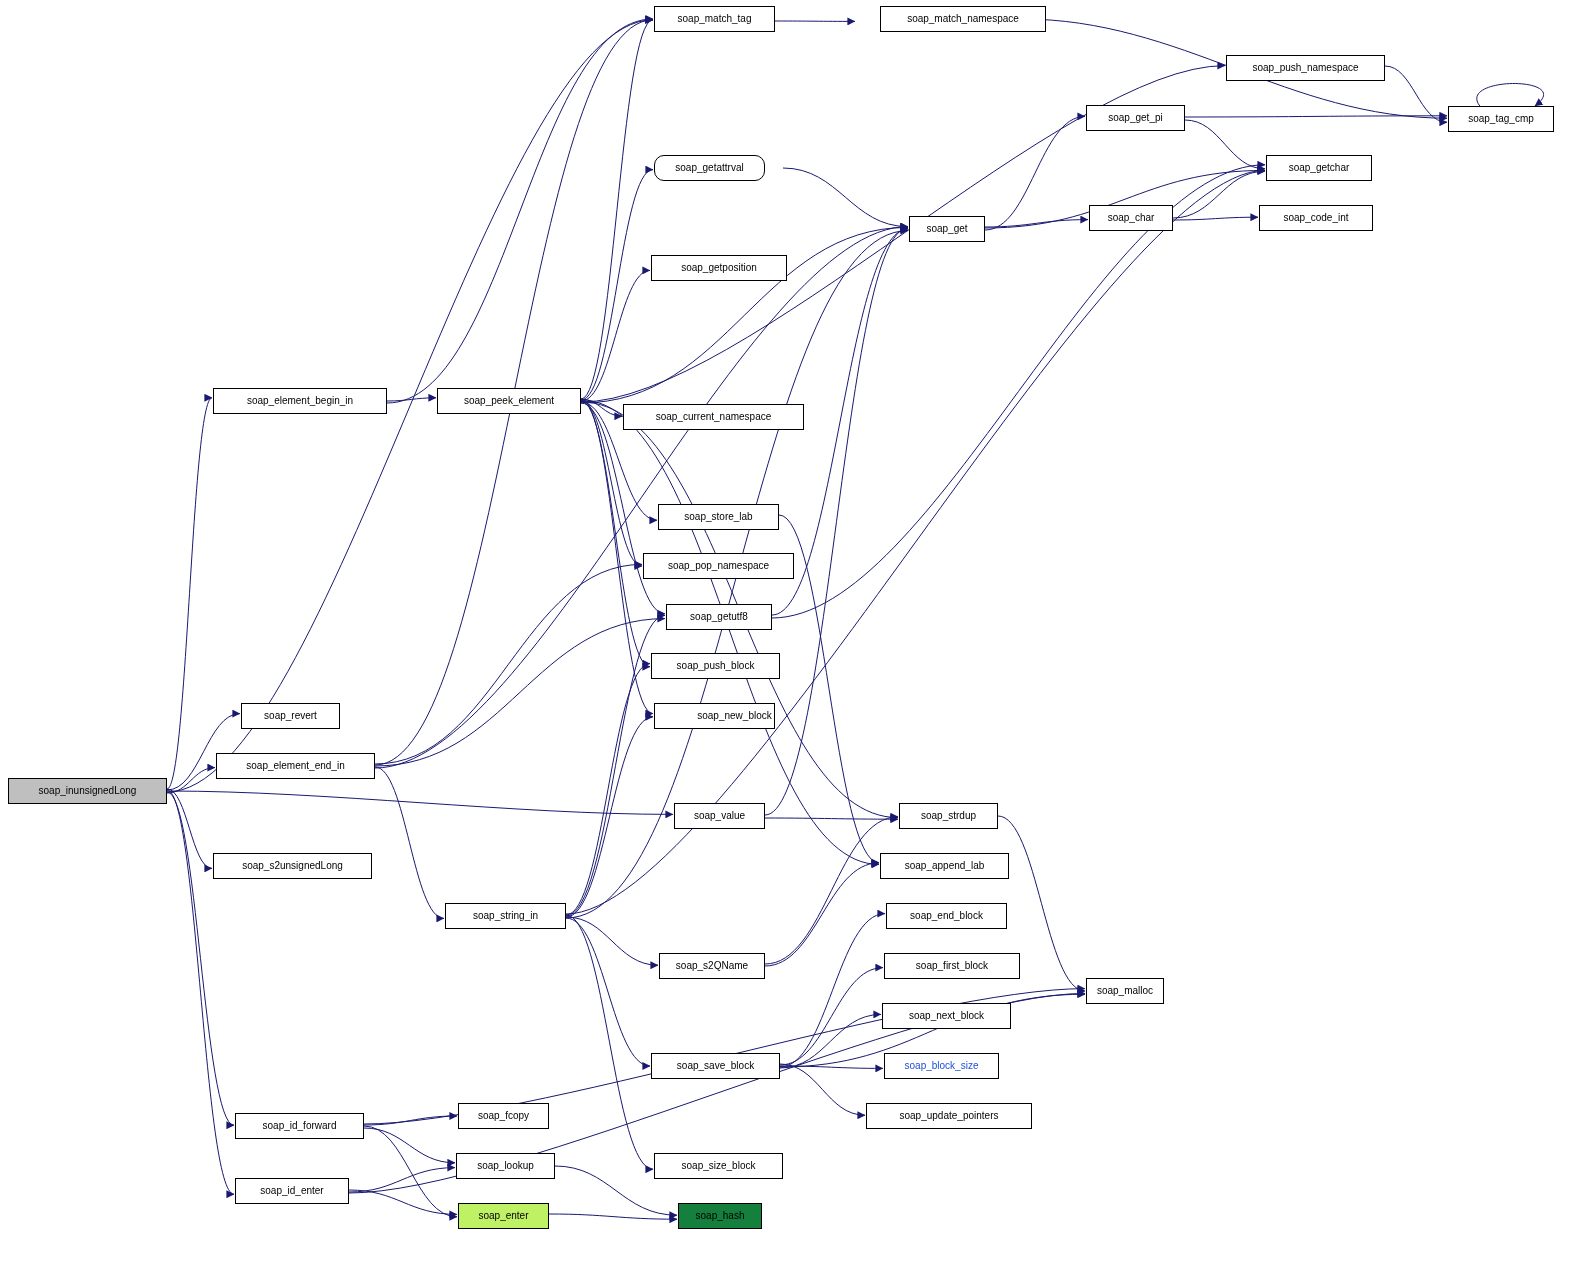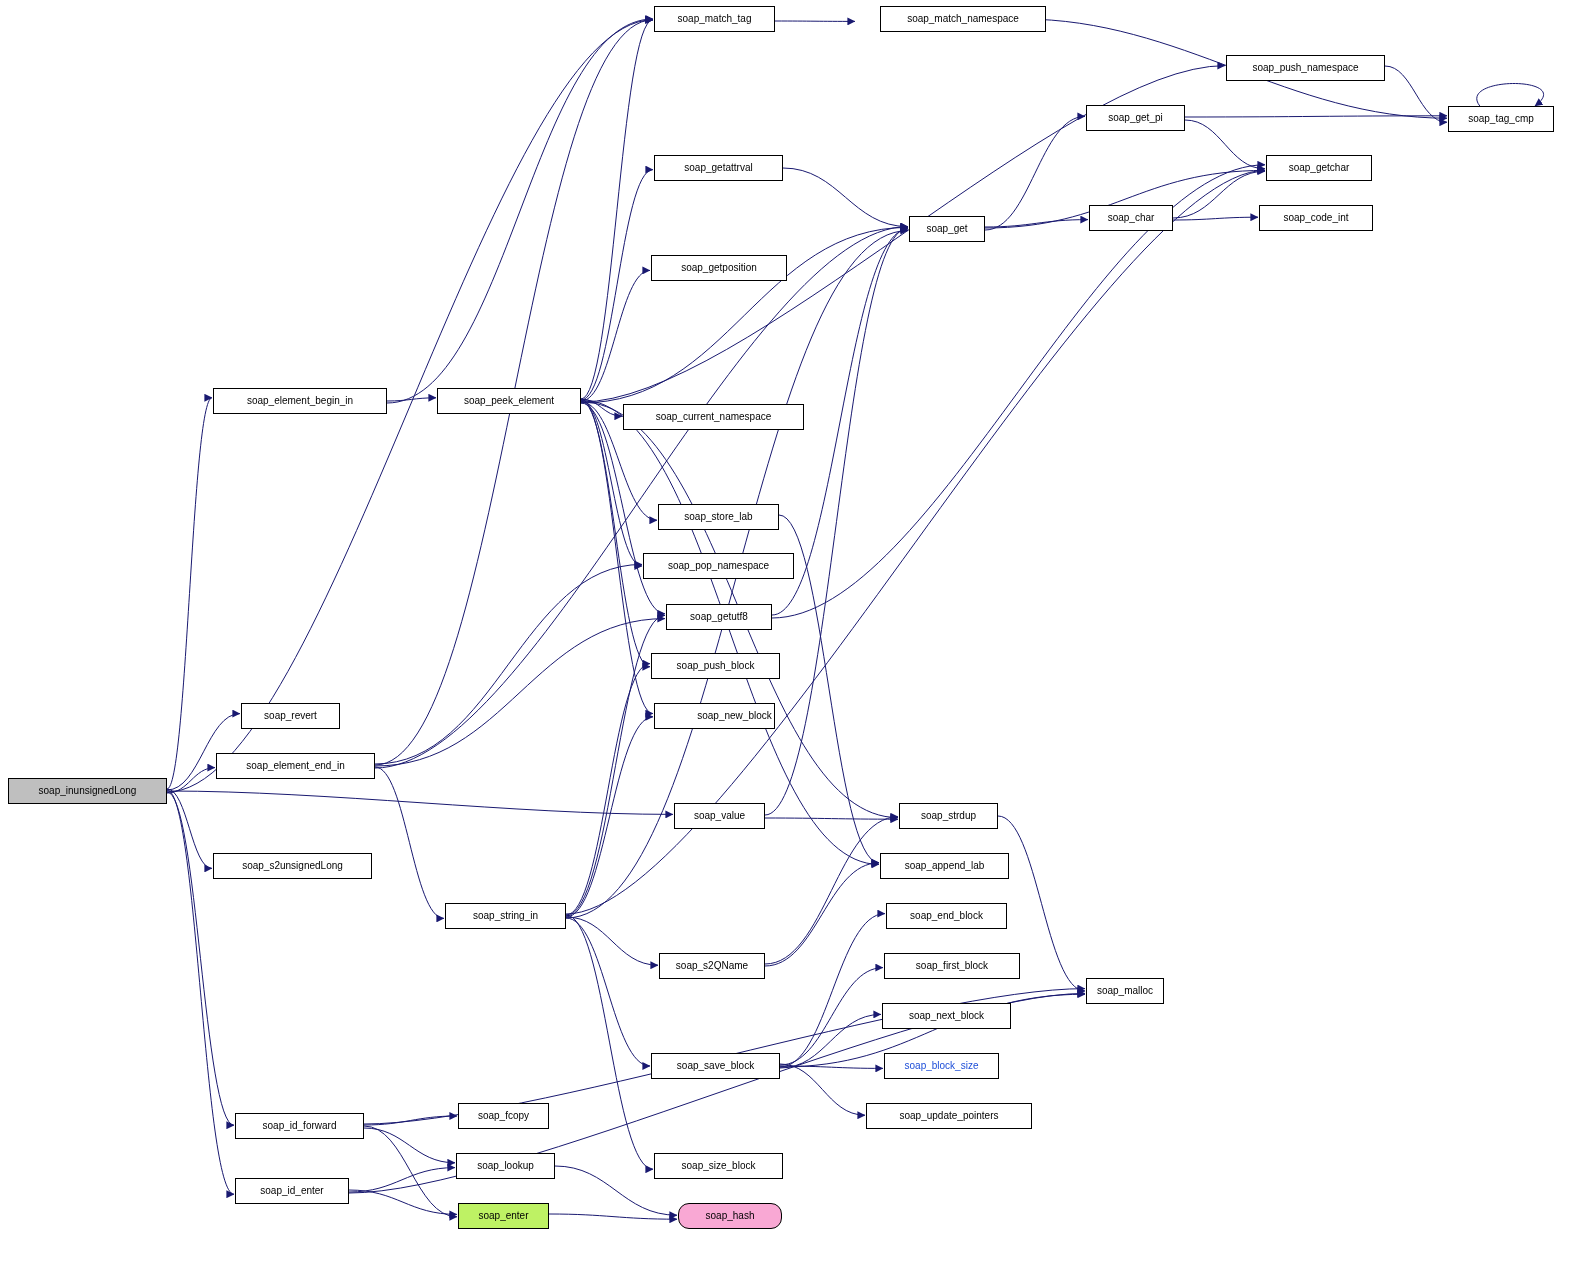--- a/index.html
+++ b/index.html
@@ -112,21 +112,21 @@
     </svg>
 <div class="node" style="left: 8px; top: 778px; width: 159px; border-color: rgb(0, 0, 0); color: rgb(0, 0, 0); background: rgb(191, 191, 191);">soap_inunsignedLong</div>
     <div class="node" style="left: 213px; top: 388px; width: 174px; border-color: rgb(0, 0, 0); color: rgb(0, 0, 0); background: rgb(255, 255, 255);">soap_element_begin_in</div>
     <div class="node" style="left: 437px; top: 388px; width: 144px; border-color: rgb(0, 0, 0); color: rgb(0, 0, 0); background: rgb(255, 255, 255);">soap_peek_element</div>
     <div class="node" style="left: 654px; top: 6px; width: 121px; border-color: rgb(0, 0, 0); color: rgb(0, 0, 0); background: rgb(255, 255, 255);">soap_match_tag</div>
     <div class="node" style="left: 856px; top: 6px; width: 166px; border-color: rgb(0, 0, 0); color: rgb(0, 0, 0); background: rgb(255, 255, 255); margin-left: 24px;">soap_match_namespace</div>
     <div class="node" style="left: 1226px; top: 55px; width: 159px; border-color: rgb(0, 0, 0); color: rgb(0, 0, 0); background: rgb(255, 255, 255);">soap_push_namespace</div>
     <div class="node" style="left: 1448px; top: 106px; width: 106px; border-color: rgb(0, 0, 0); color: rgb(0, 0, 0); background: rgb(255, 255, 255);">soap_tag_cmp</div>
     <div class="node" style="left: 1086px; top: 105px; width: 99px; border-color: rgb(0, 0, 0); color: rgb(0, 0, 0); background: rgb(255, 255, 255);">soap_get_pi</div>
     <div class="node" style="left: 1266px; top: 155px; width: 106px; border-color: rgb(0, 0, 0); color: rgb(0, 0, 0); background: rgb(255, 255, 255);">soap_getchar</div>
-    <div class="node" style="left: 654px; top: 155px; width: 129px; border-color: rgb(0, 0, 0); color: rgb(0, 0, 0); background: rgb(255, 255, 255);">soap_getattrval</div>
+    <div class="node" style="left: 654px; top: 155px; width: 111px; border-color: rgb(0, 0, 0); color: rgb(0, 0, 0); background: rgb(255, 255, 255); border-radius: 10px;">soap_getattrval</div>
     <div class="node" style="left: 909px; top: 216px; width: 76px; border-color: rgb(0, 0, 0); color: rgb(0, 0, 0); background: rgb(255, 255, 255);">soap_get</div>
     <div class="node" style="left: 1089px; top: 205px; width: 84px; border-color: rgb(0, 0, 0); color: rgb(0, 0, 0); background: rgb(255, 255, 255);">soap_char</div>
     <div class="node" style="left: 1259px; top: 205px; width: 114px; border-color: rgb(0, 0, 0); color: rgb(0, 0, 0); background: rgb(255, 255, 255);">soap_code_int</div>
     <div class="node" style="left: 651px; top: 255px; width: 136px; border-color: rgb(0, 0, 0); color: rgb(0, 0, 0); background: rgb(255, 255, 255);">soap_getposition</div>
     <div class="node" style="left: 623px; top: 404px; width: 181px; border-color: rgb(0, 0, 0); color: rgb(0, 0, 0); background: rgb(255, 255, 255);">soap_current_namespace</div>
     <div class="node" style="left: 658px; top: 504px; width: 121px; border-color: rgb(0, 0, 0); color: rgb(0, 0, 0); background: rgb(255, 255, 255);">soap_store_lab</div>
     <div class="node" style="left: 643px; top: 553px; width: 151px; border-color: rgb(0, 0, 0); color: rgb(0, 0, 0); background: rgb(255, 255, 255);">soap_pop_namespace</div>
     <div class="node" style="left: 666px; top: 604px; width: 106px; border-color: rgb(0, 0, 0); color: rgb(0, 0, 0); background: rgb(255, 255, 255);">soap_getutf8</div>
     <div class="node" style="left: 651px; top: 653px; width: 129px; border-color: rgb(0, 0, 0); color: rgb(0, 0, 0); background: rgb(255, 255, 255);">soap_push_block</div>
     <div class="node" style="left: 654px; top: 703px; width: 121px; border-color: rgb(0, 0, 0); color: rgb(0, 0, 0); background: rgb(255, 255, 255); padding-left: 40px;">soap_new_block</div>
@@ -144,14 +144,14 @@
     <div class="node" style="left: 1086px; top: 978px; width: 78px; border-color: rgb(0, 0, 0); color: rgb(0, 0, 0); background: rgb(255, 255, 255);">soap_malloc</div>
     <div class="node" style="left: 651px; top: 1053px; width: 129px; border-color: rgb(0, 0, 0); color: rgb(0, 0, 0); background: rgb(255, 255, 255);">soap_save_block</div>
     <div class="node" style="left: 884px; top: 1053px; width: 115px; border-color: rgb(0, 0, 0); color: #1d4ed8; background: rgb(255, 255, 255);">soap_block_size</div>
     <div class="node" style="left: 866px; top: 1103px; width: 166px; border-color: rgb(0, 0, 0); color: rgb(0, 0, 0); background: rgb(255, 255, 255);">soap_update_pointers</div>
     <div class="node" style="left: 235px; top: 1113px; width: 129px; border-color: rgb(0, 0, 0); color: rgb(0, 0, 0); background: rgb(255, 255, 255);">soap_id_forward</div>
     <div class="node" style="left: 458px; top: 1103px; width: 91px; border-color: rgb(0, 0, 0); color: rgb(0, 0, 0); background: rgb(255, 255, 255);">soap_fcopy</div>
     <div class="node" style="left: 456px; top: 1153px; width: 99px; border-color: rgb(0, 0, 0); color: rgb(0, 0, 0); background: rgb(255, 255, 255);">soap_lookup</div>
     <div class="node" style="left: 654px; top: 1153px; width: 129px; border-color: rgb(0, 0, 0); color: rgb(0, 0, 0); background: rgb(255, 255, 255);">soap_size_block</div>
     <div class="node" style="left: 235px; top: 1178px; width: 114px; border-color: rgb(0, 0, 0); color: rgb(0, 0, 0); background: rgb(255, 255, 255);">soap_id_enter</div>
     <div class="node" style="left: 458px; top: 1203px; width: 91px; border-color: rgb(0, 0, 0); color: rgb(0, 0, 0); background: #bef264;">soap_enter</div>
-    <div class="node" style="left: 678px; top: 1203px; width: 104px; border-color: rgb(0, 0, 0); color: rgb(0, 0, 0); background: #f9a8d4; border-radius: 11px;">soap_hash</div>
+    <div class="node" style="left: 678px; top: 1203px; width: 84px; border-color: rgb(0, 0, 0); color: rgb(0, 0, 0); background: #15803d;">soap_hash</div>
   </div>
 
 </body></html>

